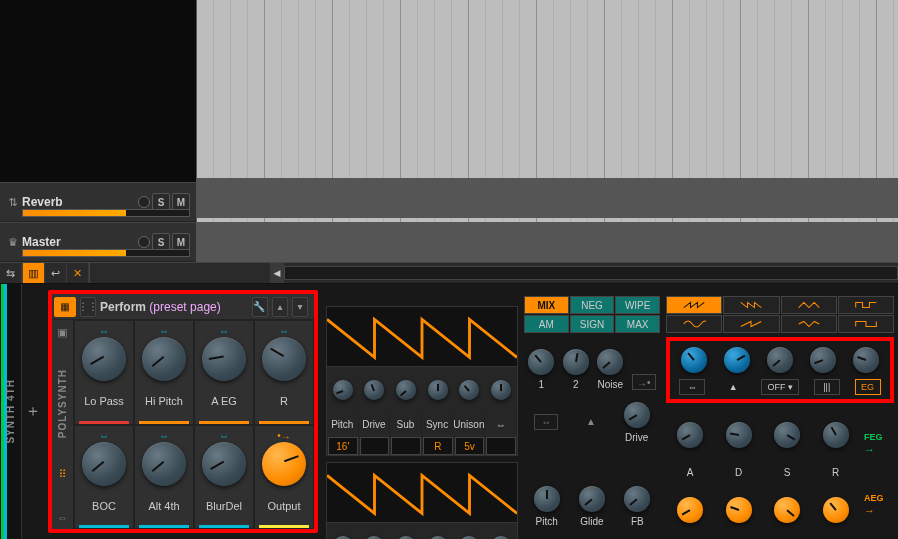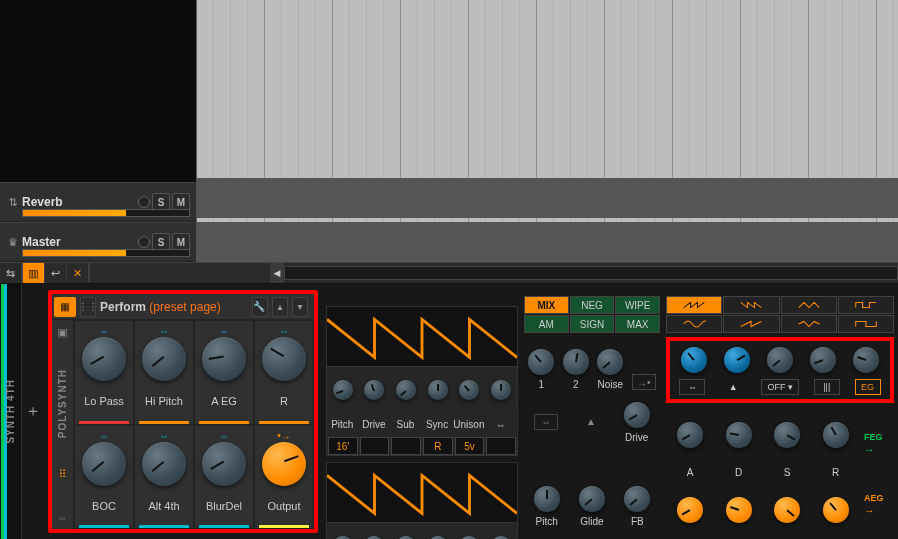--- a/index.html
+++ b/index.html
@@ -42,21 +42,21 @@
   .cyan-strip{position:absolute;left:4px;top:0;bottom:0;width:3px;background:#00bcd4}
   .plus-col{width:22px;display:flex;align-items:center;justify-content:center;color:#999;font-size:16px;cursor:pointer}
 
   
   .macro-panel{width:270px;background:#303030;border:4px solid #ff0000;border-radius:2px;display:flex;flex-direction:column;margin:6px 4px}
   .macro-header{height:26px;display:flex;align-items:center;background:#303030;border-bottom:1px solid #222;padding:2px}
   .hdr-ico{width:22px;height:20px;background:#ff8c00;border-radius:2px;margin-right:4px;display:flex;align-items:center;justify-content:center;color:#111;font-size:10px}
   .hdr-ico.dark{background:#2a2a2a;color:#999;border:1px solid #444}
   .hdr-ico.narrow{width:16px}
   .hdr-title{flex:1;color:#ccc;font-size:12px}
-  .hdr-title .muted{color:#f97316}
+  .hdr-title .muted{color:#f0abfc}
   .macro-body{flex:1;display:flex}
   .macro-side{width:22px;display:flex;flex-direction:column;align-items:center;justify-content:space-between;padding:6px 0;border-right:1px solid #222}
   .macro-side .vtext{writing-mode:vertical-rl;transform:rotate(180deg);color:#888;font-size:10px;letter-spacing:1px;font-weight:bold}
   .side-ico{color:#888;font-size:11px;cursor:pointer}
   .macro-grid{flex:1;display:grid;grid-template-columns:repeat(4,1fr);grid-template-rows:repeat(2,1fr)}
   .macro-cell{border:1px solid #222;display:flex;flex-direction:column;align-items:center;justify-content:flex-start;padding:4px 2px 2px;position:relative}
   .macro-cell .link-ico{font-size:10px;color:#00bcd4;height:10px}
   .macro-cell .link-ico.or{color:#ff8c00}
   .knob{width:40px;height:40px;border-radius:50%;background:radial-gradient(circle at 35% 30%,#6a7a84,#3a4a54 60%,#2a3a44);box-shadow:0 2px 4px rgba(0,0,0,.6),inset 0 1px 1px rgba(255,255,255,.1);position:relative;margin:2px 0}
   .knob.big{width:44px;height:44px}
@@ -77,21 +77,21 @@
   .osc-knob-col{display:flex;flex-direction:column;align-items:center;gap:0;font-size:9px;color:#bbb}
   .osc-labels{height:26px;display:flex}
   .osc-label-cell{flex:1;display:flex;align-items:center;justify-content:center;font-size:10px;color:#ccc;border-right:1px solid #222}
   .osc-val{height:18px;display:flex}
   .osc-val-cell{flex:1;display:flex;align-items:center;justify-content:center;font-size:10px;color:#ff8c00;border:1px solid #444;background:#111;margin:0 1px}
   .osc-val-cell.gray{color:#888}
 
   
   .mixer-col{width:140px;display:flex;flex-direction:column;padding:6px 2px;margin-top:6px}
   .mode-grid{display:grid;grid-template-columns:repeat(3,1fr);grid-auto-rows:18px;gap:1px;margin-bottom:8px}
-  .mode-cell{display:flex;align-items:center;justify-content:center;font-size:10px;background:#14532d;border:1px solid #444;color:#ccc;cursor:pointer}
+  .mode-cell{display:flex;align-items:center;justify-content:center;font-size:10px;background:#0f766e;border:1px solid #444;color:#ccc;cursor:pointer}
   .mode-cell.active{background:#ff8c00;color:#111;font-weight:bold}
   .mix-row{display:flex;justify-content:space-around;align-items:flex-end;margin:6px 0}
   .mix-knob-col{display:flex;flex-direction:column;align-items:center;font-size:10px;color:#ccc;gap:2px}
   .mini-ico-row{display:flex;justify-content:space-around;align-items:center;margin:4px 0}
   .mini-ico{width:24px;height:16px;display:flex;align-items:center;justify-content:center;color:#888;font-size:10px;border:1px solid #444;background:#1a1a1a}
 
   
   .env-col{flex:1;display:flex;flex-direction:column;padding:6px 4px;margin-top:6px}
   .wave-tab-row{display:grid;grid-template-columns:repeat(4,1fr);grid-auto-rows:18px;gap:1px}
   .wave-tab{display:flex;align-items:center;justify-content:center;background:#222;border:1px solid #444;cursor:pointer}

